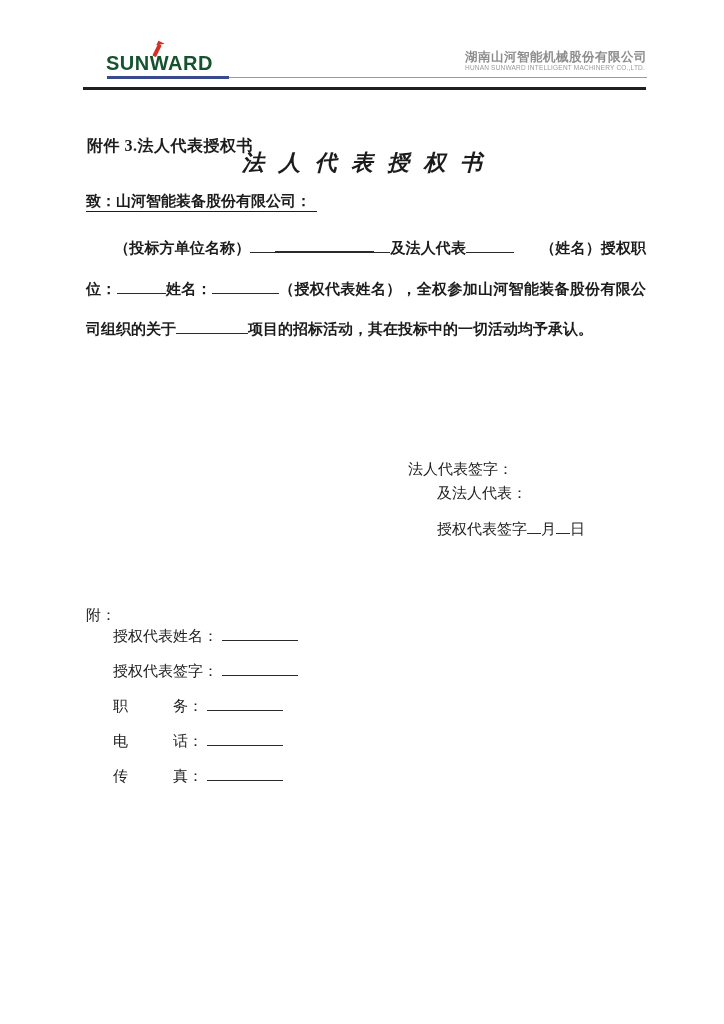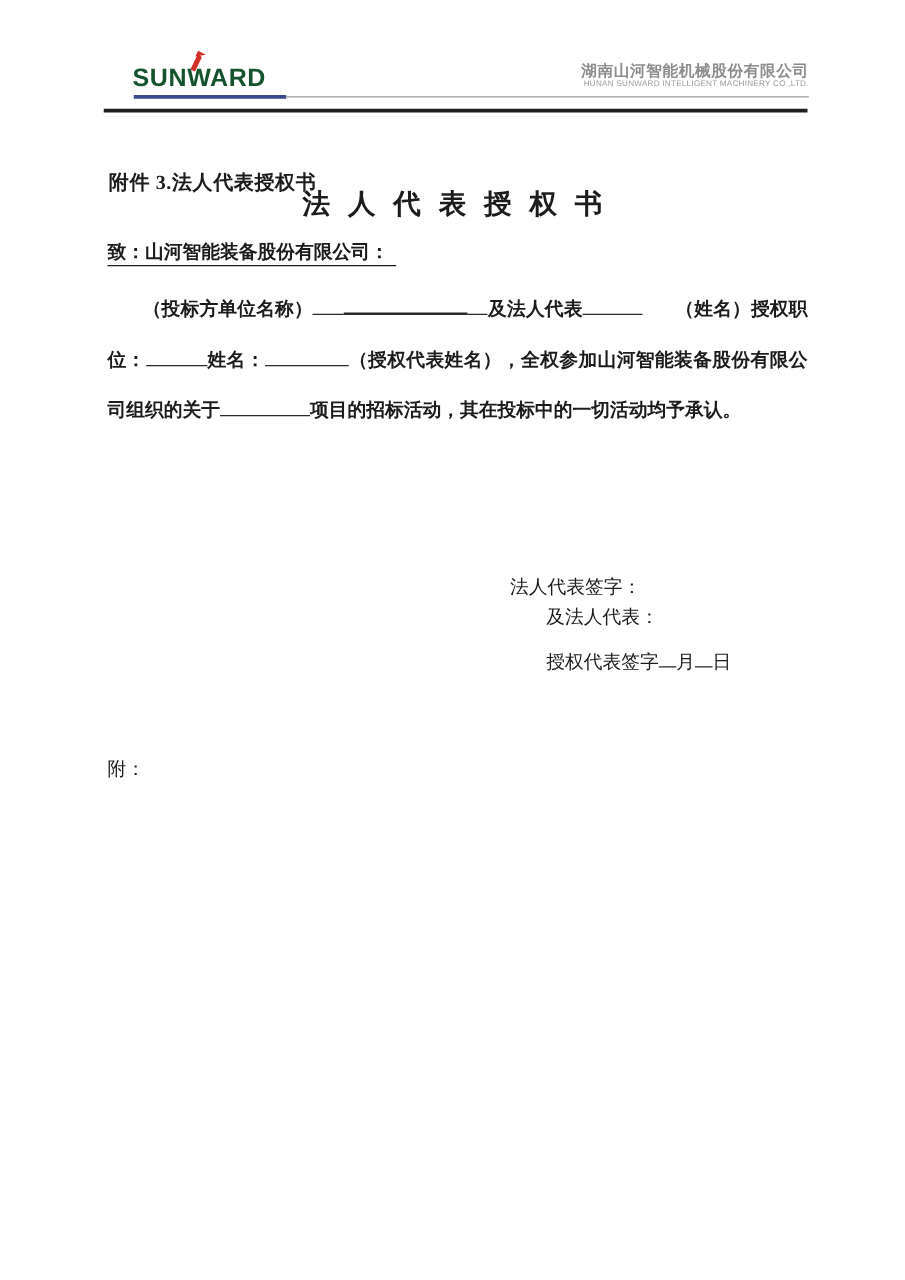--- a/index.html
+++ b/index.html
@@ -22,38 +22,38 @@
   .logo .accent{
     position:absolute;left:49px;top:-7px;width:4px;height:13px;
     background:#d22f27;transform:rotate(26deg);border-radius:1px;
   }
   .logo .accent::after{
     content:"";position:absolute;left:-1px;top:-3px;
     width:0;height:0;border-left:7px solid #d22f27;
     border-bottom:5px solid transparent;
   }
   .company{
-    position:absolute;right:77px;top:50px;text-align:right;
+    position:absolute;right:77px;top:50px;text-align:left;
     font-family:"Liberation Sans","DejaVu Sans",sans-serif;
     color:#8d8d8d;line-height:1.15;
   }
   .company .cn{font-size:12.5px;font-weight:bold;letter-spacing:.5px;}
   .company .en{font-size:6.5px;letter-spacing:.2px;color:#9a9a9a;}
   .logo-rule-blue{position:absolute;left:107px;top:76px;width:122px;height:2.5px;background:#3a4a8c;}
   .logo-rule-gray{position:absolute;left:229px;top:76.5px;width:418px;height:1.5px;background:#9b9b9b;}
   .header-rule{position:absolute;left:83px;top:87px;width:563px;height:2.5px;background:#1f1f1f;}
   
   .attach-heading{
     position:absolute;left:87px;top:108px;
     font-size:16px;font-weight:bold;letter-spacing:.5px;margin-top:28px;
   }
   .doc-title{
     position:absolute;left:0;top:148px;width:724px;
     text-align:center;font-size:22px;font-weight:bold;
-    letter-spacing:.65em;text-indent:.65em;
+    letter-spacing:.65em;text-indent:.65em;font-style:italic;
   }
   .addressee{
     position:absolute;left:86px;top:192px;font-size:15px;font-weight:bold;
   }
   .addressee .u{border-bottom:1.5px solid #1c1c1c;padding-right:6px;padding-bottom:2px;}
   .para{
     position:absolute;left:86px;top:228px;width:560px;
     font-size:15px;line-height:40.5px;text-align:justify;font-weight:bold;
   }
   .indent{display:inline-block;width:28px;}
@@ -105,15 +105,32 @@
     <span class="indent"></span><span>（投标方单位名称）</span><span class="blank" style="width:25px"></span><span class="blank thick" style="width:99px"></span><span class="blank" style="width:16px"></span><span>及法人代表</span><span class="blank" style="width:48px"></span><span class="gap"></span><span>（姓名）授权</span><span>职位：</span><span class="blank" style="width:49px"></span><span>姓名：</span><span class="blank" style="width:67px"></span><span>（授权代表姓名），全权参加山河智能装备股份有限</span><span>公司组织的关于</span><span class="blank" style="width:72px"></span><span>项目的招标活动，其在投标中的一切活动均予承认。</span>
   </div>
 
   <div class="sig sig-sign">法人代表签字：</div>
   <div class="sig sig-seal">及法人代表：</div>
   <div class="sig sig-date">
     <span>授权代表签字</span><span class="blank"></span><span>月</span><span class="blank"></span><span>日</span>
   </div>
 
   <div class="fu">附：</div>
+  <div class="rows">
+    <div class="row">
+      <span>授权代表姓名：</span><span class="blank"></span>
+    </div>
+    <div class="row">
+      <span>授权代表签字：</span><span class="blank"></span>
+    </div>
+    <div class="row">
+      <span>职　　　务：</span><span class="blank"></span>
+    </div>
+    <div class="row">
+      <span>电　　　话：</span><span class="blank"></span>
+    </div>
+    <div class="row">
+      <span>传　　　真：</span><span class="blank"></span>
+    </div>
+  </div>
 
 
 </div>
 
 </body></html>

